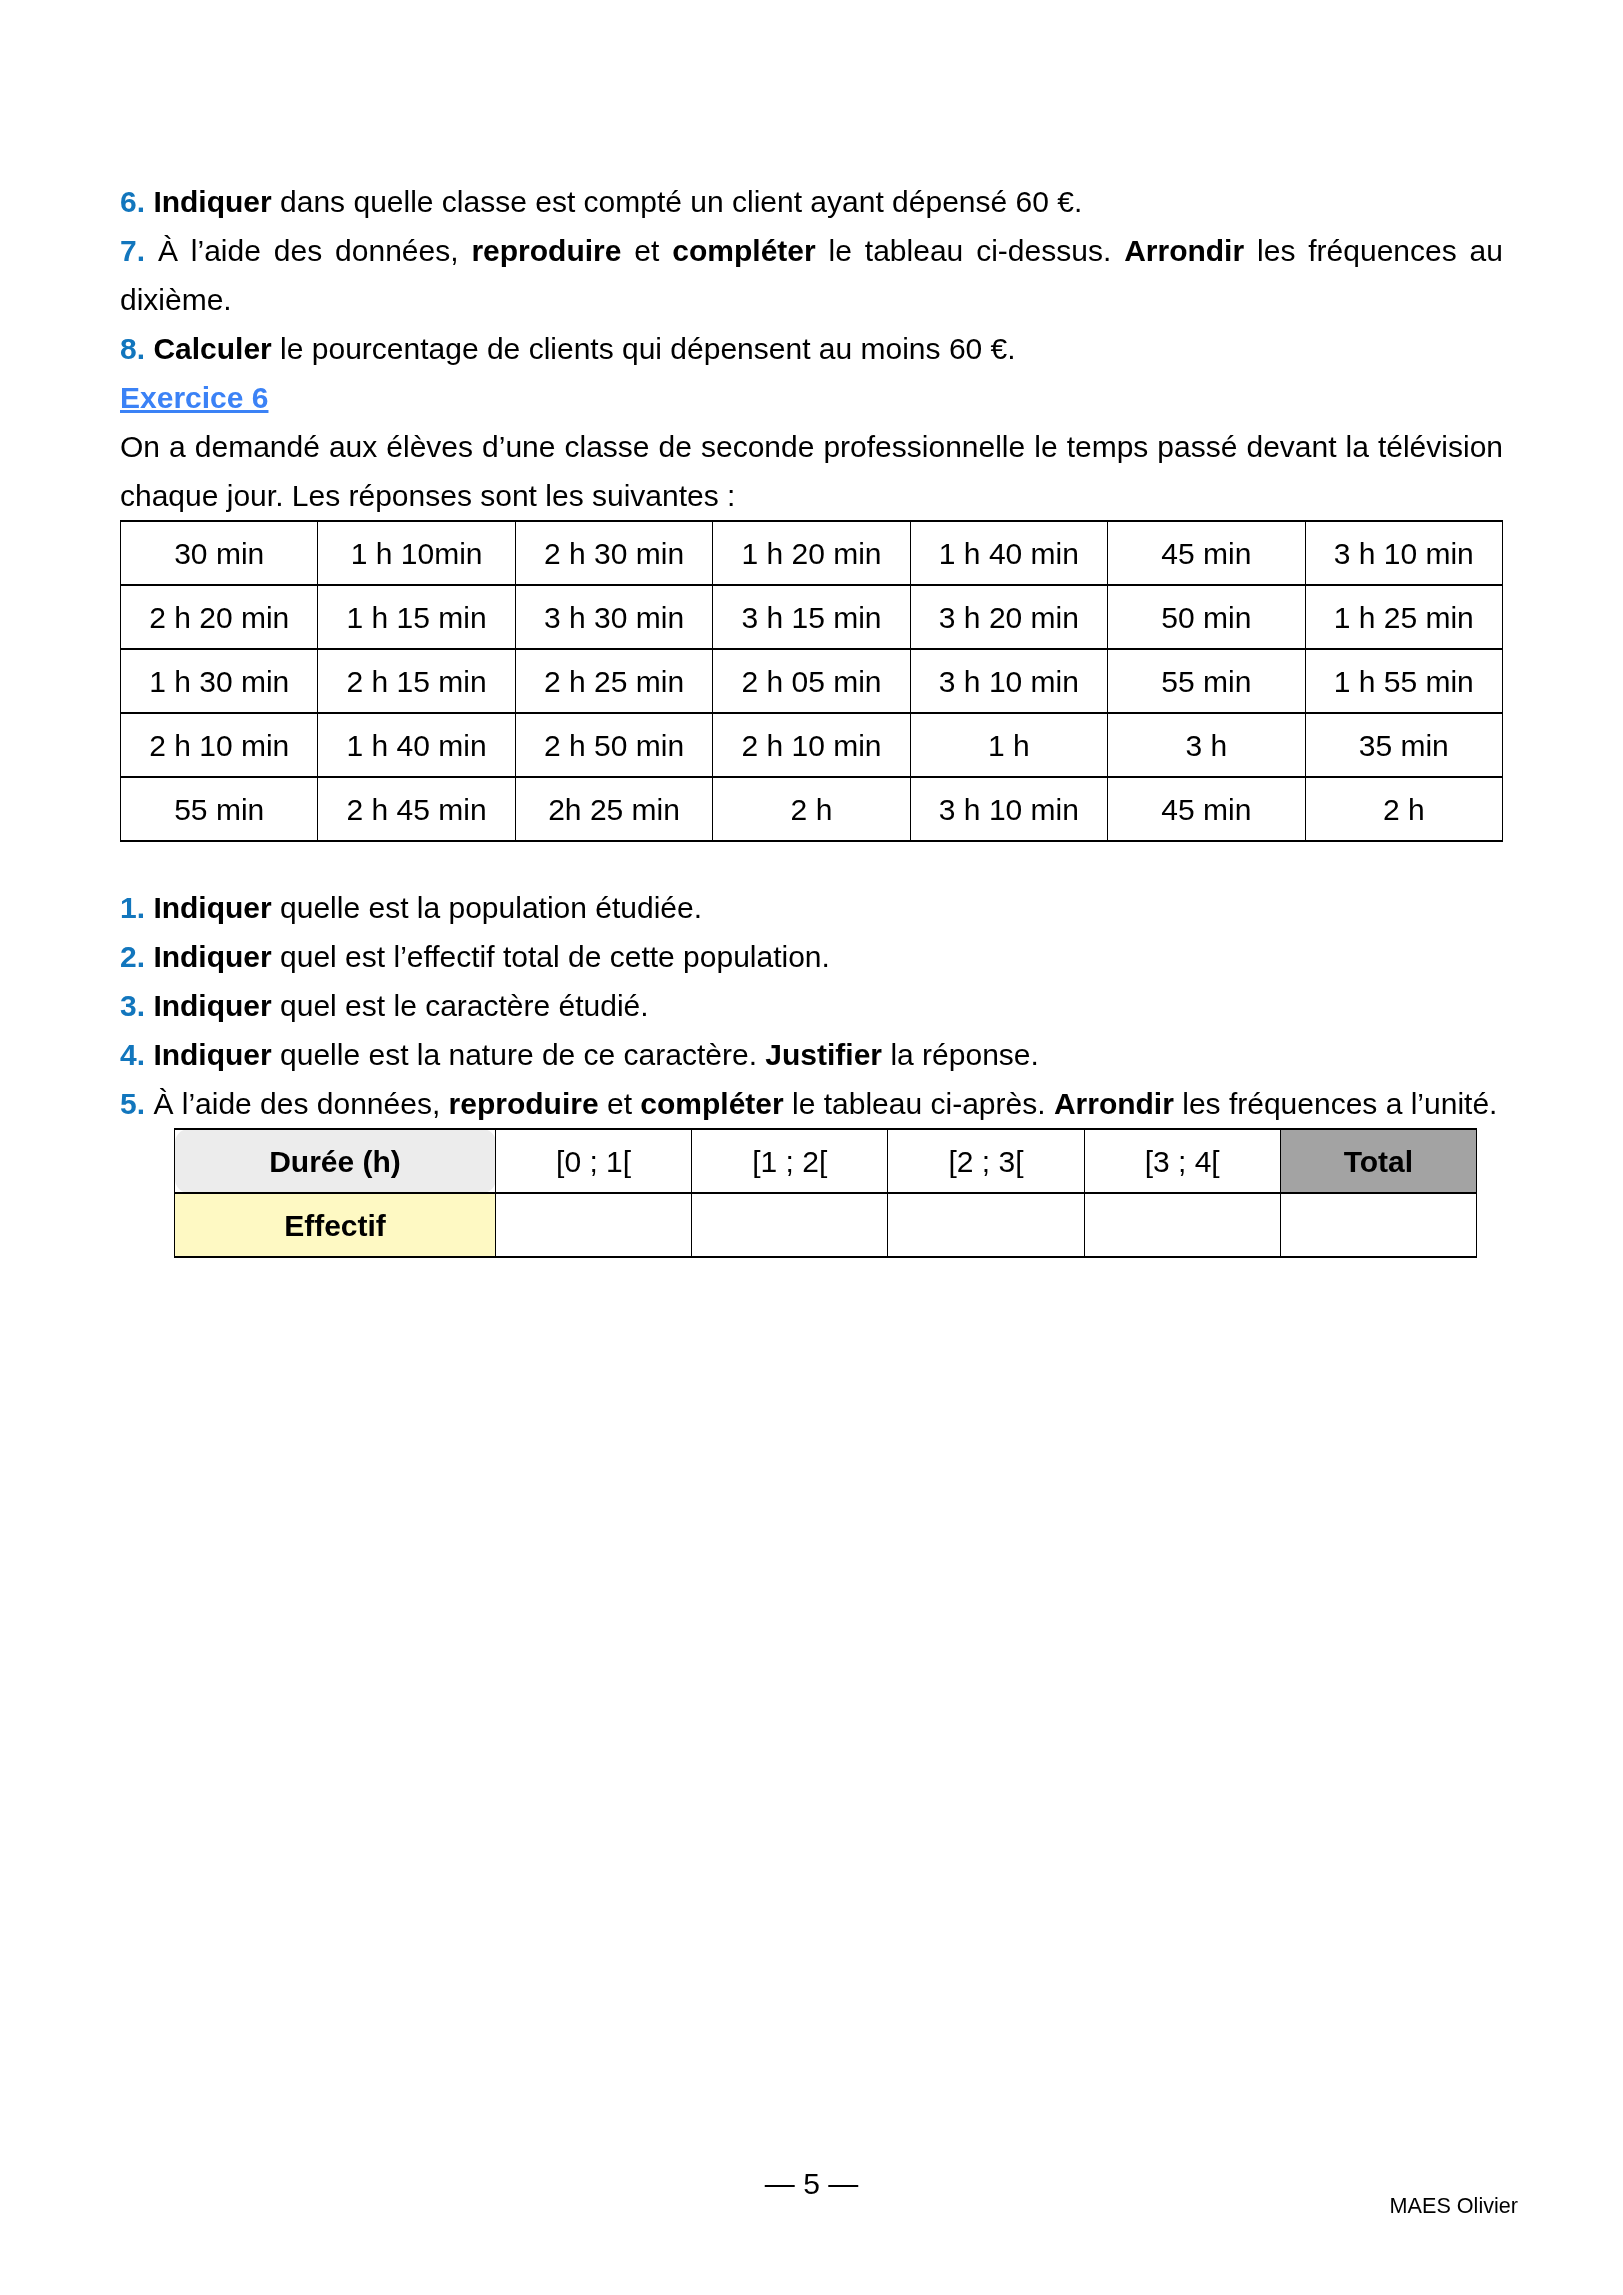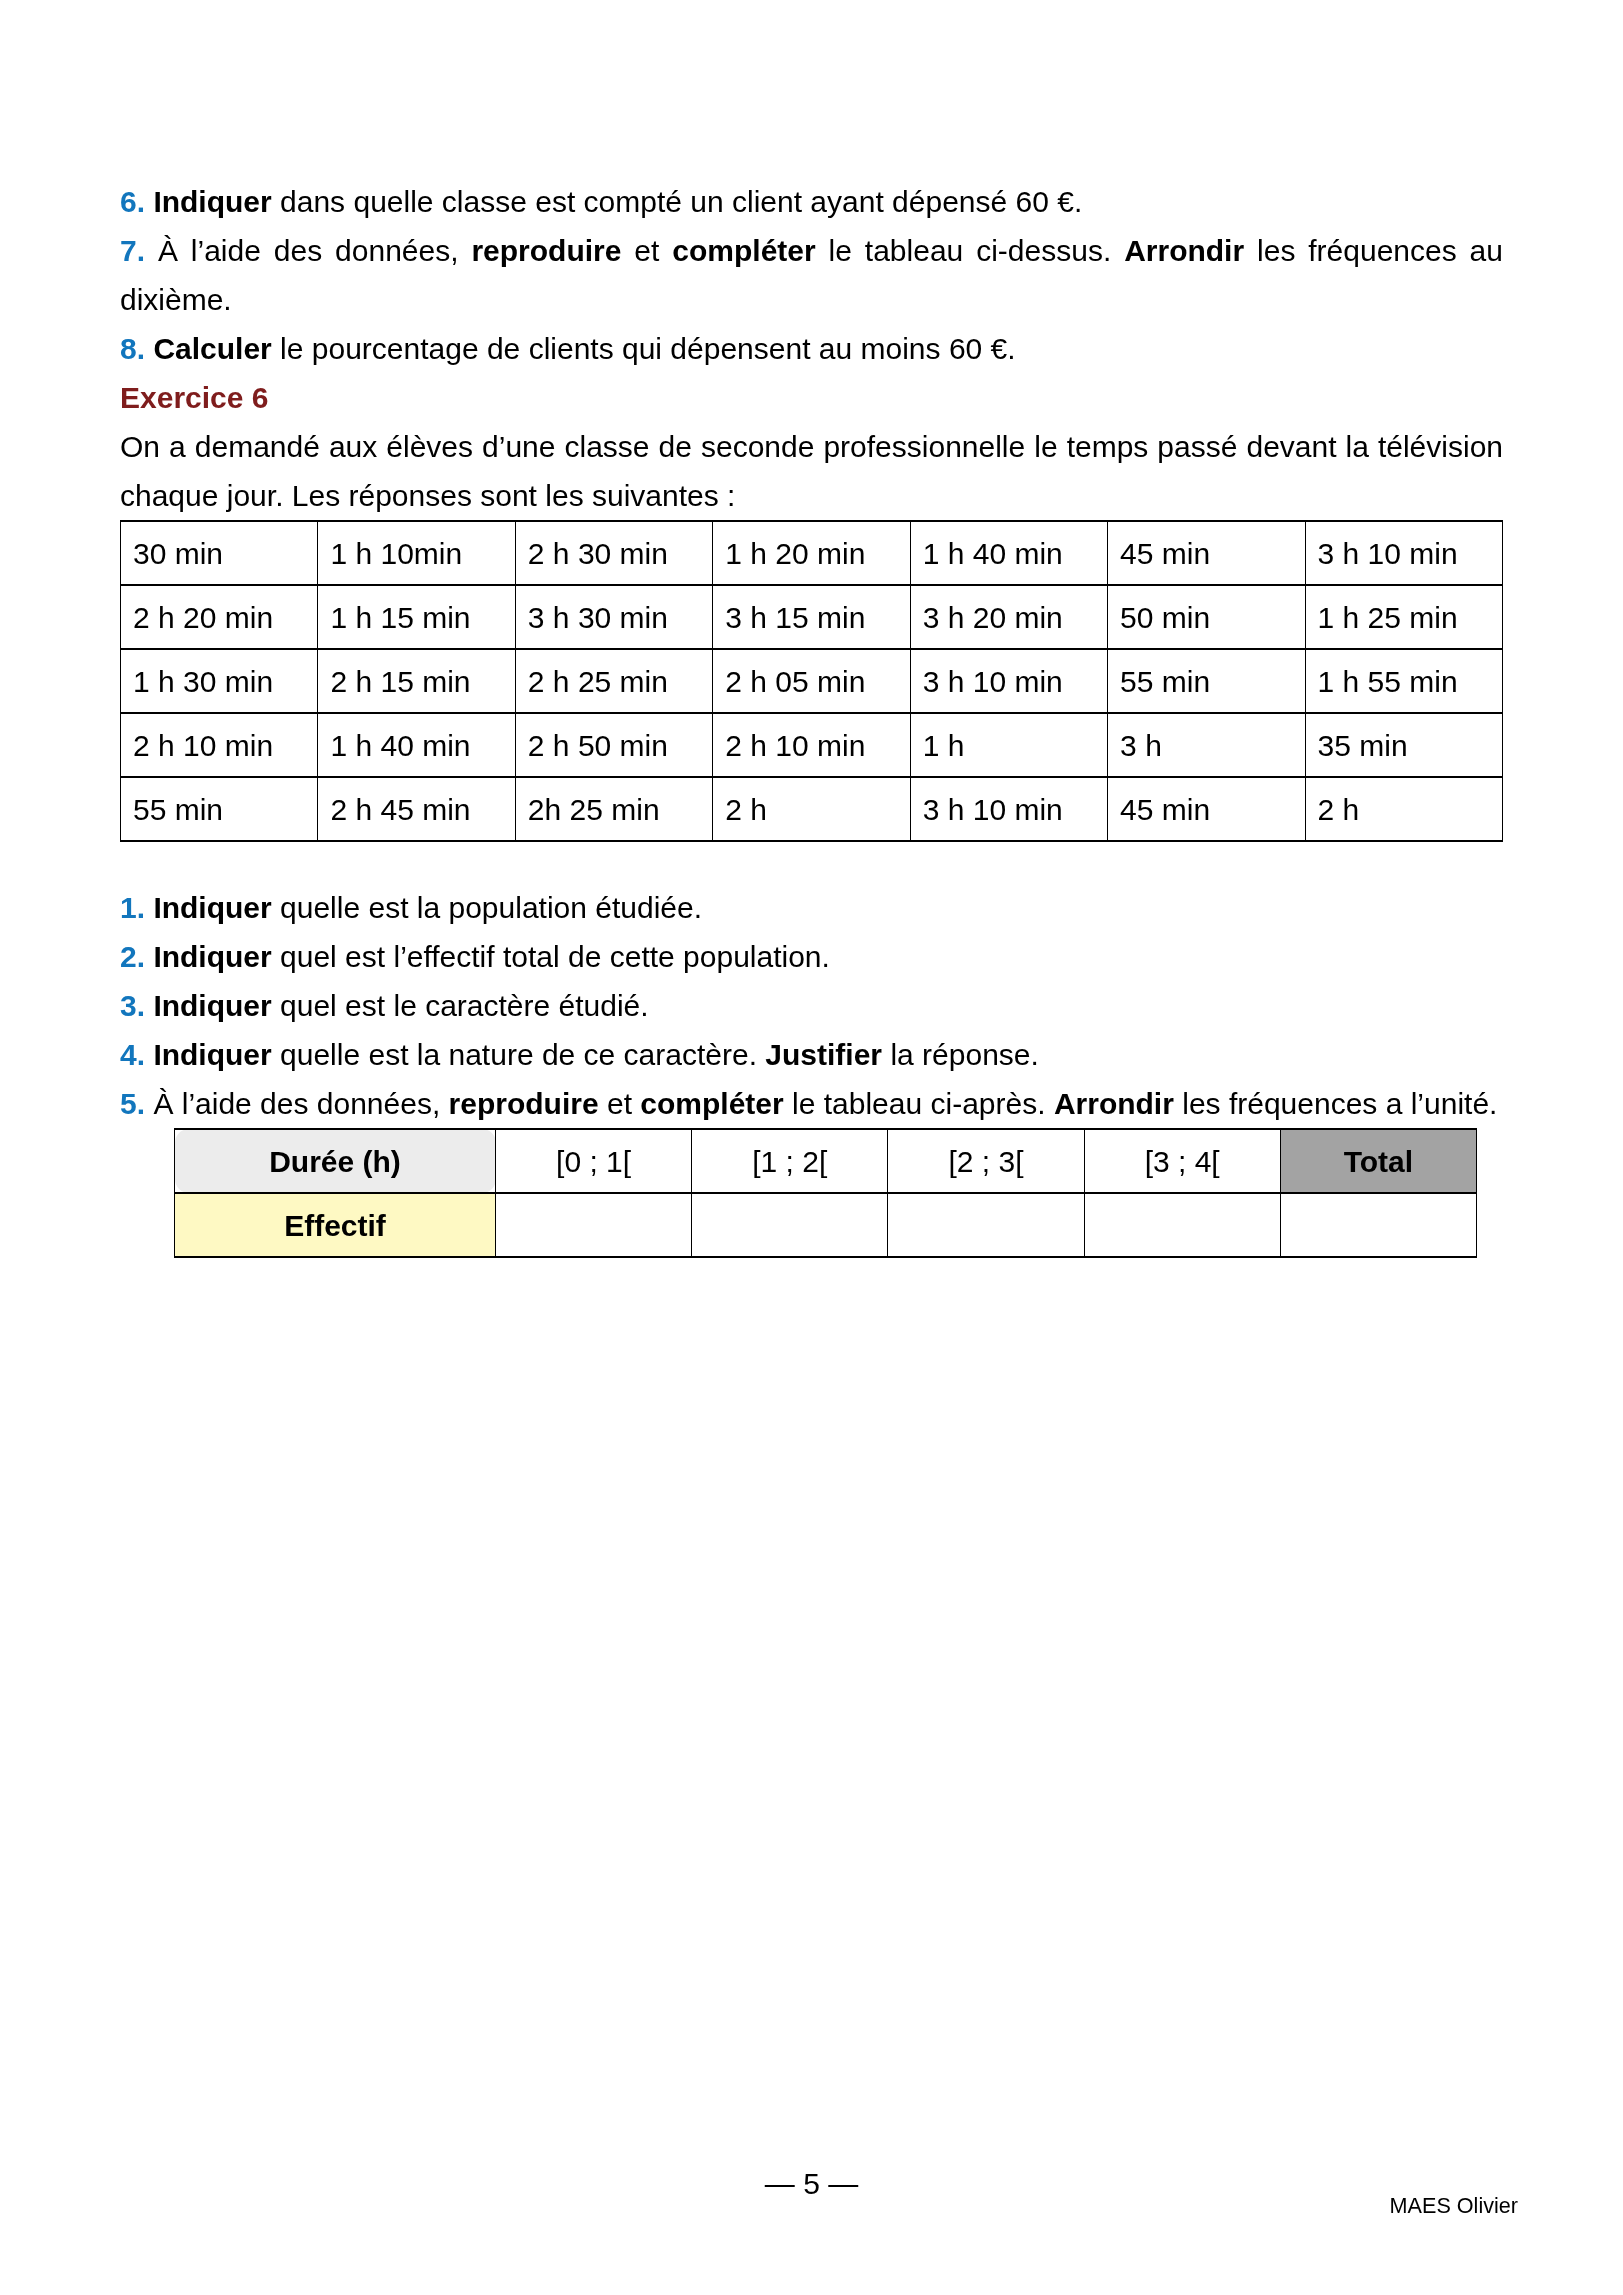--- a/index.html
+++ b/index.html
@@ -24,21 +24,21 @@
   }
   .intro{margin-bottom:16.4px;}
   table{border-collapse:collapse;}
   .times-table{
     width:100%;
     table-layout:fixed;
     margin-bottom:41px;
   }
   .times-table td{
     height:62px;
-    vertical-align:middle;
+    text-align:center;vertical-align:middle;
     border-left:1.3px solid #000;border-right:1.3px solid #000;
     border-top:2px solid #000;border-bottom:2px solid #000;
     padding:0 12px;
   }
   .q{margin-bottom:33px;}
   .q5{margin-bottom:16.4px;}
   .summary-table{
     margin-left:54px;
     width:1303px;
     table-layout:fixed;
@@ -69,21 +69,21 @@
 
 <div class="page">
   <div class="content">
 
     <p class="para mb-q6"><span class="qnum num-blue" style="color: rgb(18, 118, 189);">6.</span><span> </span><span><span class="b">Indiquer</span><span> dans quelle classe est compté un client ayant dépensé 60 €.</span></span></p>
 
     <p class="para mb-q7"><span class="qnum num-blue" style="color: rgb(18, 118, 189);">7.</span><span> </span><span><span>À l’aide des données, </span><span class="b">reproduire</span><span> et </span><span class="b">compléter</span><span> le tableau ci-dessus. </span><span class="b">Arrondir</span><span> les fréquences au dixième.</span></span></p>
 
     <p class="para"><span class="qnum num-blue" style="color: rgb(18, 118, 189);">8.</span><span> </span><span><span class="b">Calculer</span><span> le pourcentage de clients qui dépensent au moins 60 €.</span></span></p>
 
-    <p class="para heading num-blue" style="color: #7f1d1d;">Exercice 6</p>
+    <p class="para heading num-blue" style="color: #3b82f6; text-decoration: underline;">Exercice 6</p>
 
     <p class="para intro">On a demandé aux élèves d’une classe de seconde professionnelle le temps passé devant la télévision chaque jour. Les réponses sont les suivantes :</p>
 
     <table class="times-table">
       <tbody>
           <tr>
             <td>30 min</td>
             <td>1 h 10min</td>
             <td>2 h 30 min</td>
             <td>1 h 20 min</td>

